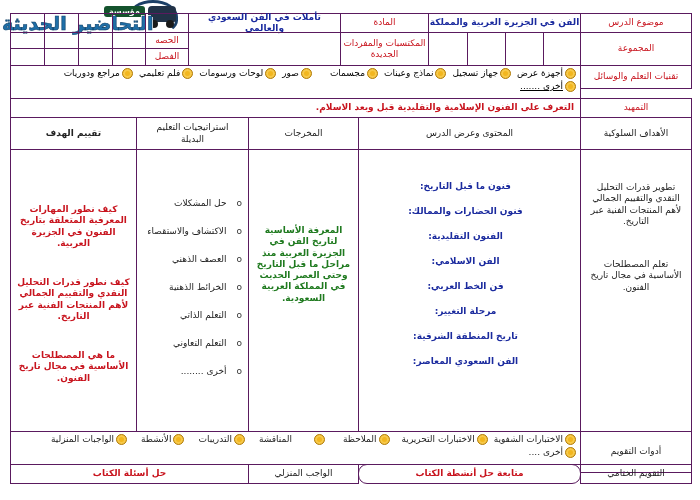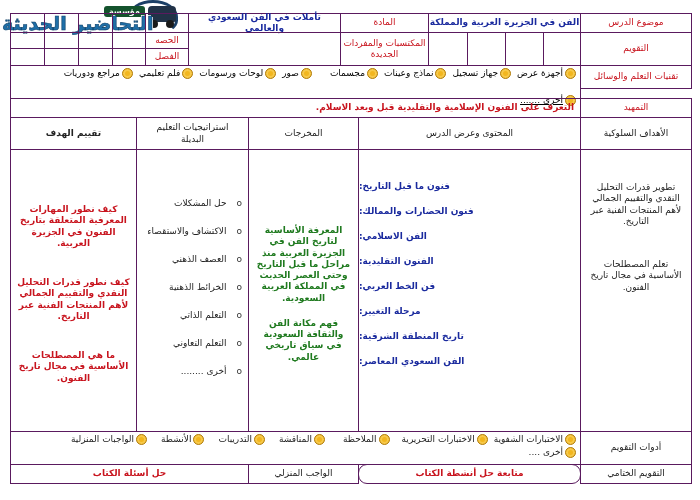--- a/index.html
+++ b/index.html
@@ -38,21 +38,21 @@
 <div class="cell red" style="left:580px;top:13px;width:112px;height:20px;">موضوع الدرس</div>
 <div class="cell blue bold" style="left:428px;top:13px;width:153px;height:20px;">الفن في الجزيرة العربية والمملكة</div>
 <div class="cell red" style="left:340px;top:13px;width:89px;height:20px;">المادة</div>
 <div class="cell blue bold" style="left:188px;top:13px;width:153px;height:20px;">تأملات في الفن السعودي والعالمي</div>
 <div class="cell" style="left:145px;top:13px;width:44px;height:20px;"></div>
 <div class="cell" style="left:112px;top:13px;width:34px;height:20px;"></div>
 <div class="cell" style="left:78px;top:13px;width:35px;height:20px;"></div>
 <div class="cell" style="left:44px;top:13px;width:35px;height:20px;"></div>
 <div class="cell" style="left:10px;top:13px;width:35px;height:20px;"></div>
 
-<div class="cell red" style="left:580px;top:32px;width:112px;height:34px;">التقويم</div>
+<div class="cell red" style="left:580px;top:32px;width:112px;height:34px;">المجموعة</div>
 <div class="cell" style="left:543px;top:32px;width:38px;height:34px;"></div>
 <div class="cell" style="left:505px;top:32px;width:39px;height:34px;"></div>
 <div class="cell" style="left:467px;top:32px;width:39px;height:34px;"></div>
 <div class="cell" style="left:428px;top:32px;width:40px;height:34px;"></div>
 <div class="cell red" style="left:340px;top:32px;width:89px;height:34px;">المكتسبات والمفردات الجديدة</div>
 <div class="cell" style="left:188px;top:32px;width:153px;height:34px;"></div>
 <div class="cell red" style="left:145px;top:32px;width:44px;height:17px;">الحصه</div>
 <div class="cell red" style="left:145px;top:48px;width:44px;height:18px;">الفصل</div>
 <div class="cell" style="left:112px;top:32px;width:34px;height:17px;"></div>
 <div class="cell" style="left:78px;top:32px;width:35px;height:17px;"></div>
@@ -92,21 +92,21 @@
       </span>
     <span class="opt">
         <span class="check"></span>
         <span>فلم تعليمي</span>
       </span>
     <span class="opt">
         <span class="check"></span>
         <span>مراجع ودوريات</span>
       </span>
   </div>
-  <div style="display:flex;margin-top:16px;text-decoration:underline;">
+  <div style="display:flex;margin-top:2px;text-decoration:underline;">
     <span class="opt">
         <span class="check"></span>
         <span>أخرى .......</span>
       </span>
   </div>
 </div>
 
 <div class="cell red" style="left:580px;top:98px;width:112px;height:20px;">التمهيد</div>
 <div class="cell red bold" style="left:10px;top:98px;width:571px;height:20px;justify-content:flex-start;padding-right:6px;">التعرف على الفنون الإسلامية والتقليدية قبل وبعد الاسلام.</div>
 
@@ -114,34 +114,33 @@
 <div class="cell dark" style="left:358px;top:117px;width:223px;height:33px;">المحتوى وعرض الدرس</div>
 <div class="cell dark" style="left:248px;top:117px;width:111px;height:33px;">المخرجات</div>
 <div class="cell dark" style="left:136px;top:117px;width:113px;height:33px;padding:0 10px;">استراتيجيات التعليم البديلة</div>
 <div class="cell dark" style="left:10px;top:117px;width:127px;height:33px;font-weight:bold;">تقييم الهدف</div>
 
 <div class="cell dark" style="left:580px;top:149px;width:112px;height:283px;flex-direction:column;justify-content:flex-start;padding:0 6px;">
   <div style="margin-top:32px;">تطوير قدرات التحليل النقدي والتقييم الجمالي لأهم المنتجات الفنية عبر التاريخ.</div>
   <div style="margin-top:32px;">تعلم المصطلحات الأساسية في مجال تاريخ الفنون.</div>
 </div>
 
-<div class="cell blue bold" style="left:358px;top:149px;width:223px;height:283px;flex-direction:column;align-items:flex-end;justify-content:flex-start;padding-top:24px;">
+<div class="cell blue bold" style="left:358px;top:149px;width:223px;height:283px;flex-direction:column;align-items:center;justify-content:flex-start;padding-top:24px;">
   <div class="content-item">فنون ما قبل التاريخ:</div>
   <div class="content-item">فنون الحضارات والممالك:</div>
+  <div class="content-item">الفنون التقليدية:</div>
   <div class="content-item">الفن الاسلامي:</div>
-  <div class="content-item">الفنون التقليدية:</div>
   <div class="content-item">فن الخط العربي:</div>
   <div class="content-item">مرحلة التغيير:</div>
   <div class="content-item">تاريخ المنطقة الشرقية:</div>
   <div class="content-item">الفن السعودي المعاصر:</div>
 </div>
 
 <div class="cell green bold" style="left:248px;top:149px;width:111px;height:283px;flex-direction:column;justify-content:flex-start;padding:0 6px;">
   <div style="margin-top:75px;">المعرفة الأساسية لتاريخ الفن في الجزيرة العربية منذ مراحل ما قبل التاريخ وحتى العصر الحديث في المملكة العربية السعودية.</div>
-  <div style="margin-top:14px;">فهم مكانة الفن والثقافة السعودية في سياق تاريخي عالمي.</div>
 </div>
 
 <div class="cell dark" style="left:136px;top:149px;width:113px;height:283px;flex-direction:column;align-items:stretch;justify-content:flex-start;padding-top:40px;">
   <div class="strat-item">
       <span class="strat-bullet">o</span>
       <span>حل المشكلات</span>
     </div>
   <div class="strat-item">
       <span class="strat-bullet">o</span>
       <span>الاكتشاف والاستقصاء</span>
@@ -167,38 +166,38 @@
       <span>أخرى ........</span>
     </div>
 </div>
 
 <div class="cell red bold" style="left:10px;top:149px;width:127px;height:283px;flex-direction:column;justify-content:flex-start;padding:0 6px;">
   <div style="margin-top:54px;">كيف نطور المهارات المعرفية المتعلقة بتاريخ الفنون في الجزيرة العربية.</div>
   <div style="margin-top:28px;">كيف نطور قدرات التحليل النقدي والتقييم الجمالي لأهم المنتجات الفنية عبر التاريخ.</div>
   <div style="margin-top:28px;">ما هي المصطلحات الأساسية في مجال تاريخ الفنون.</div>
 </div>
 
-<div class="cell dark" style="left:580px;top:431px;width:112px;height:34px;">أدوات التقويم</div>
+<div class="cell dark" style="left:580px;top:431px;width:112px;height:42px;">أدوات التقويم</div>
 <div class="cell dark" style="left:10px;top:431px;width:571px;height:34px;flex-direction:column;align-items:flex-start;justify-content:flex-start;padding:2px 4px;">
   <div style="display:flex;">
     <span class="opt">
         <span class="check"></span>
         <span>الاختبارات الشفوية</span>
       </span>
     <span class="opt" style="margin-left:12px;">
         <span class="check"></span>
         <span>الاختبارات التحريرية</span>
       </span>
     <span class="opt" style="margin-left:18px;">
         <span class="check"></span>
         <span>الملاحظة</span>
       </span>
     <span class="opt" style="margin-left:14px;">
         <span class="check"></span>
-        <span style="margin-right:0;">المناقشة</span>
+        <span style="margin-right:20px;">المناقشة</span>
       </span>
     <span class="opt" style="margin-left:14px;">
         <span class="check"></span>
         <span>التدريبات</span>
       </span>
     <span class="opt" style="margin-left:14px;">
         <span class="check"></span>
         <span>الأنشطة</span>
       </span>
     <span class="opt">

